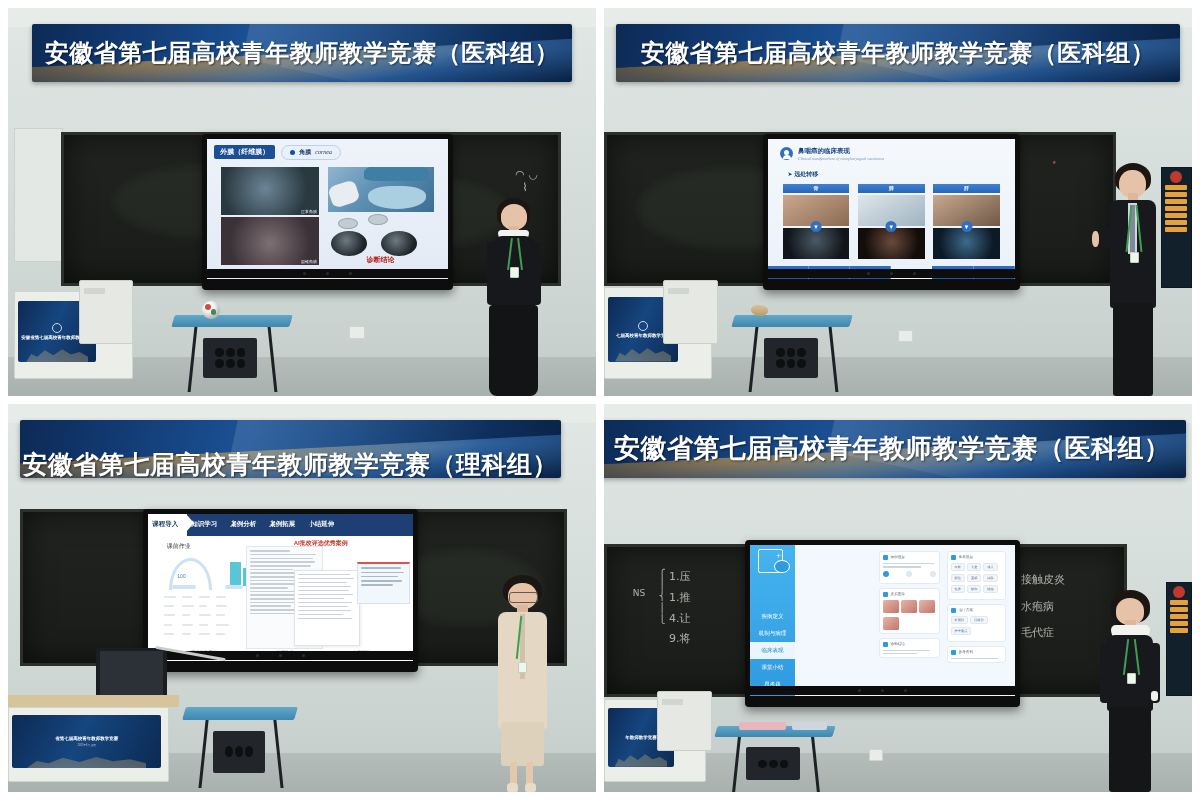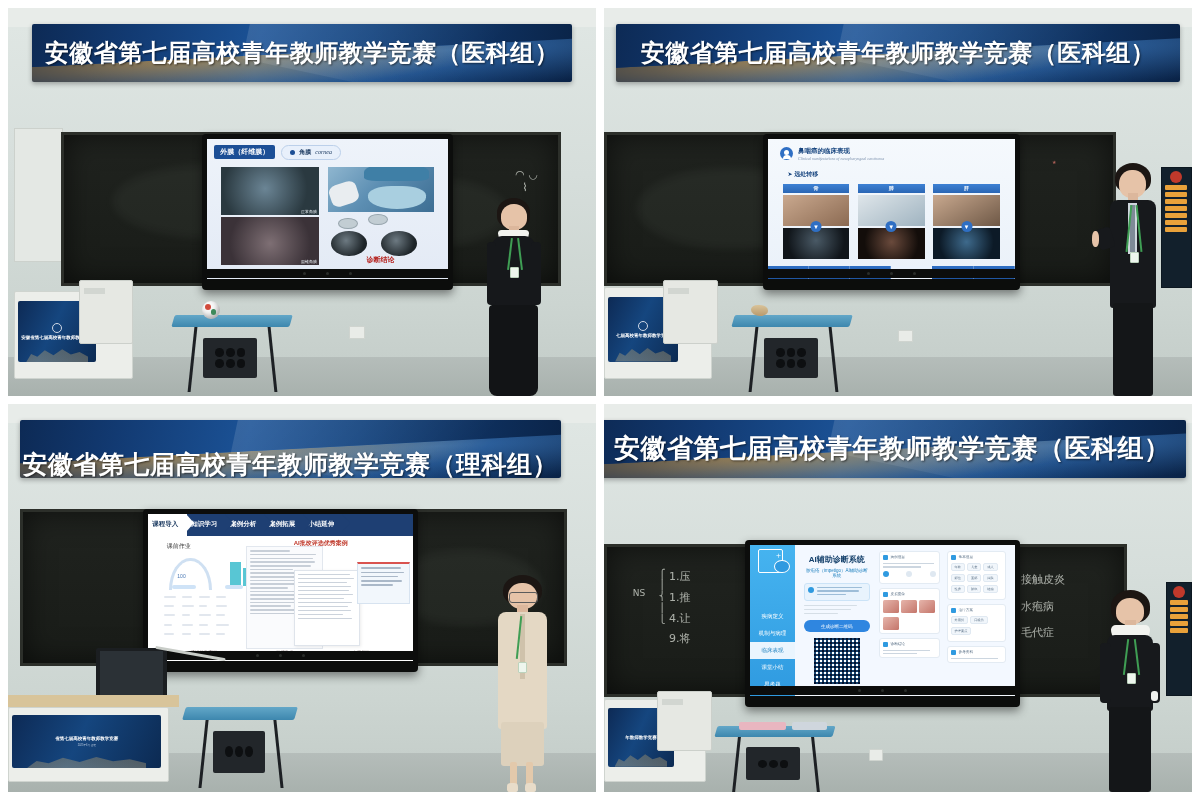--- a/index.html
+++ b/index.html
@@ -693,39 +693,20 @@
                   <span class="pl">＋</span>
                   <span class="cir"></span>
               </div>
               <div class="s4-item">疾病定义</div>
               <div class="s4-item">机制与病理</div>
               <div class="s4-item active">临床表现</div>
               <div class="s4-item">课堂小结</div>
               <div class="s4-item">思考题</div>
             </div>
             <div class="s4-main">
-              <div class="s4-left">
-                <div class="s4-title">AI辅助诊断系统</div>
-                <div class="s4-sub">脓疱疮（impetigo）AI辅助诊断系统</div>
-                <div class="s4-tip">
-                  <span class="ic"></span>
-                  <span style="flex:1;">
-                    <i style="width:92%"></i>
-                      <i style="width:86%"></i>
-                      <i style="width:60%"></i>
-                  </span>
-                </div>
-                <div class="s4-gray">
-                  <i style="width:80%"></i>
-                    <i style="width:72%"></i>
-                    <i style="width:52%"></i>
-                </div>
-                <div class="s4-btn">生成诊断二维码</div>
-                <div class="s4-qr"></div>
-              </div>
 
               <div class="s4-mid">
                 <div class="s4-card">
                   <div class="hd">
                       <span class="dot"></span>
                       <span>病例信息</span>
                     </div>
                   <i style="display:block;height:1.4px;background:#ccd6e0;width:96%;margin-bottom:2px;"></i>
                   <i style="display:block;height:1.4px;background:#ccd6e0;width:72%;margin-bottom:3px;"></i>
                   <div class="s4-steps">

